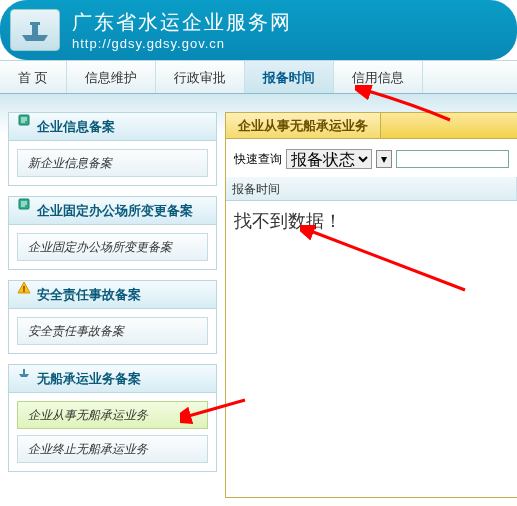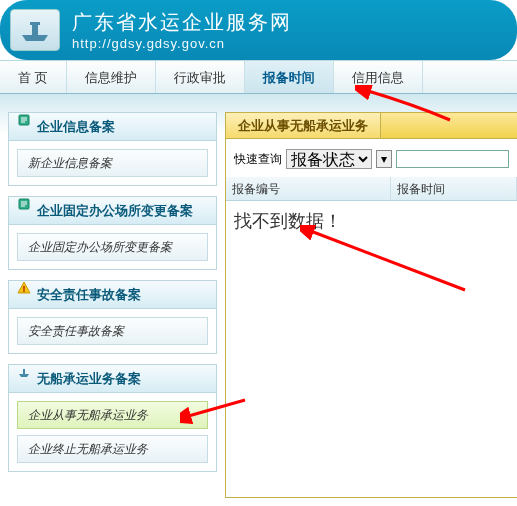--- a/index.html
+++ b/index.html
@@ -136,21 +136,20 @@
       <div class="tab-strip">
         <div class="tab">企业从事无船承运业务</div>
       </div>
       <div class="filter-row">
         <span>快速查询</span>
         <select><option>报备状态</option></select>
         <span style="border:1px solid #888;width:16px;height:18px;display:inline-flex;align-items:center;justify-content:center;background:#eee">▾</span>
         <input type="text" style="">
       </div>
       <div class="grid-hd">
-        <div class="gcol c1">报备编号</div>
         <div class="gcol c2">报备时间</div>
       </div>
       <div class="grid-body">找不到数据！</div>
     </div>
   </div>
 </div>
 
 <div class="arrow" style="left:355px;top:85px">
 <svg width="100" height="40">
       <defs>

